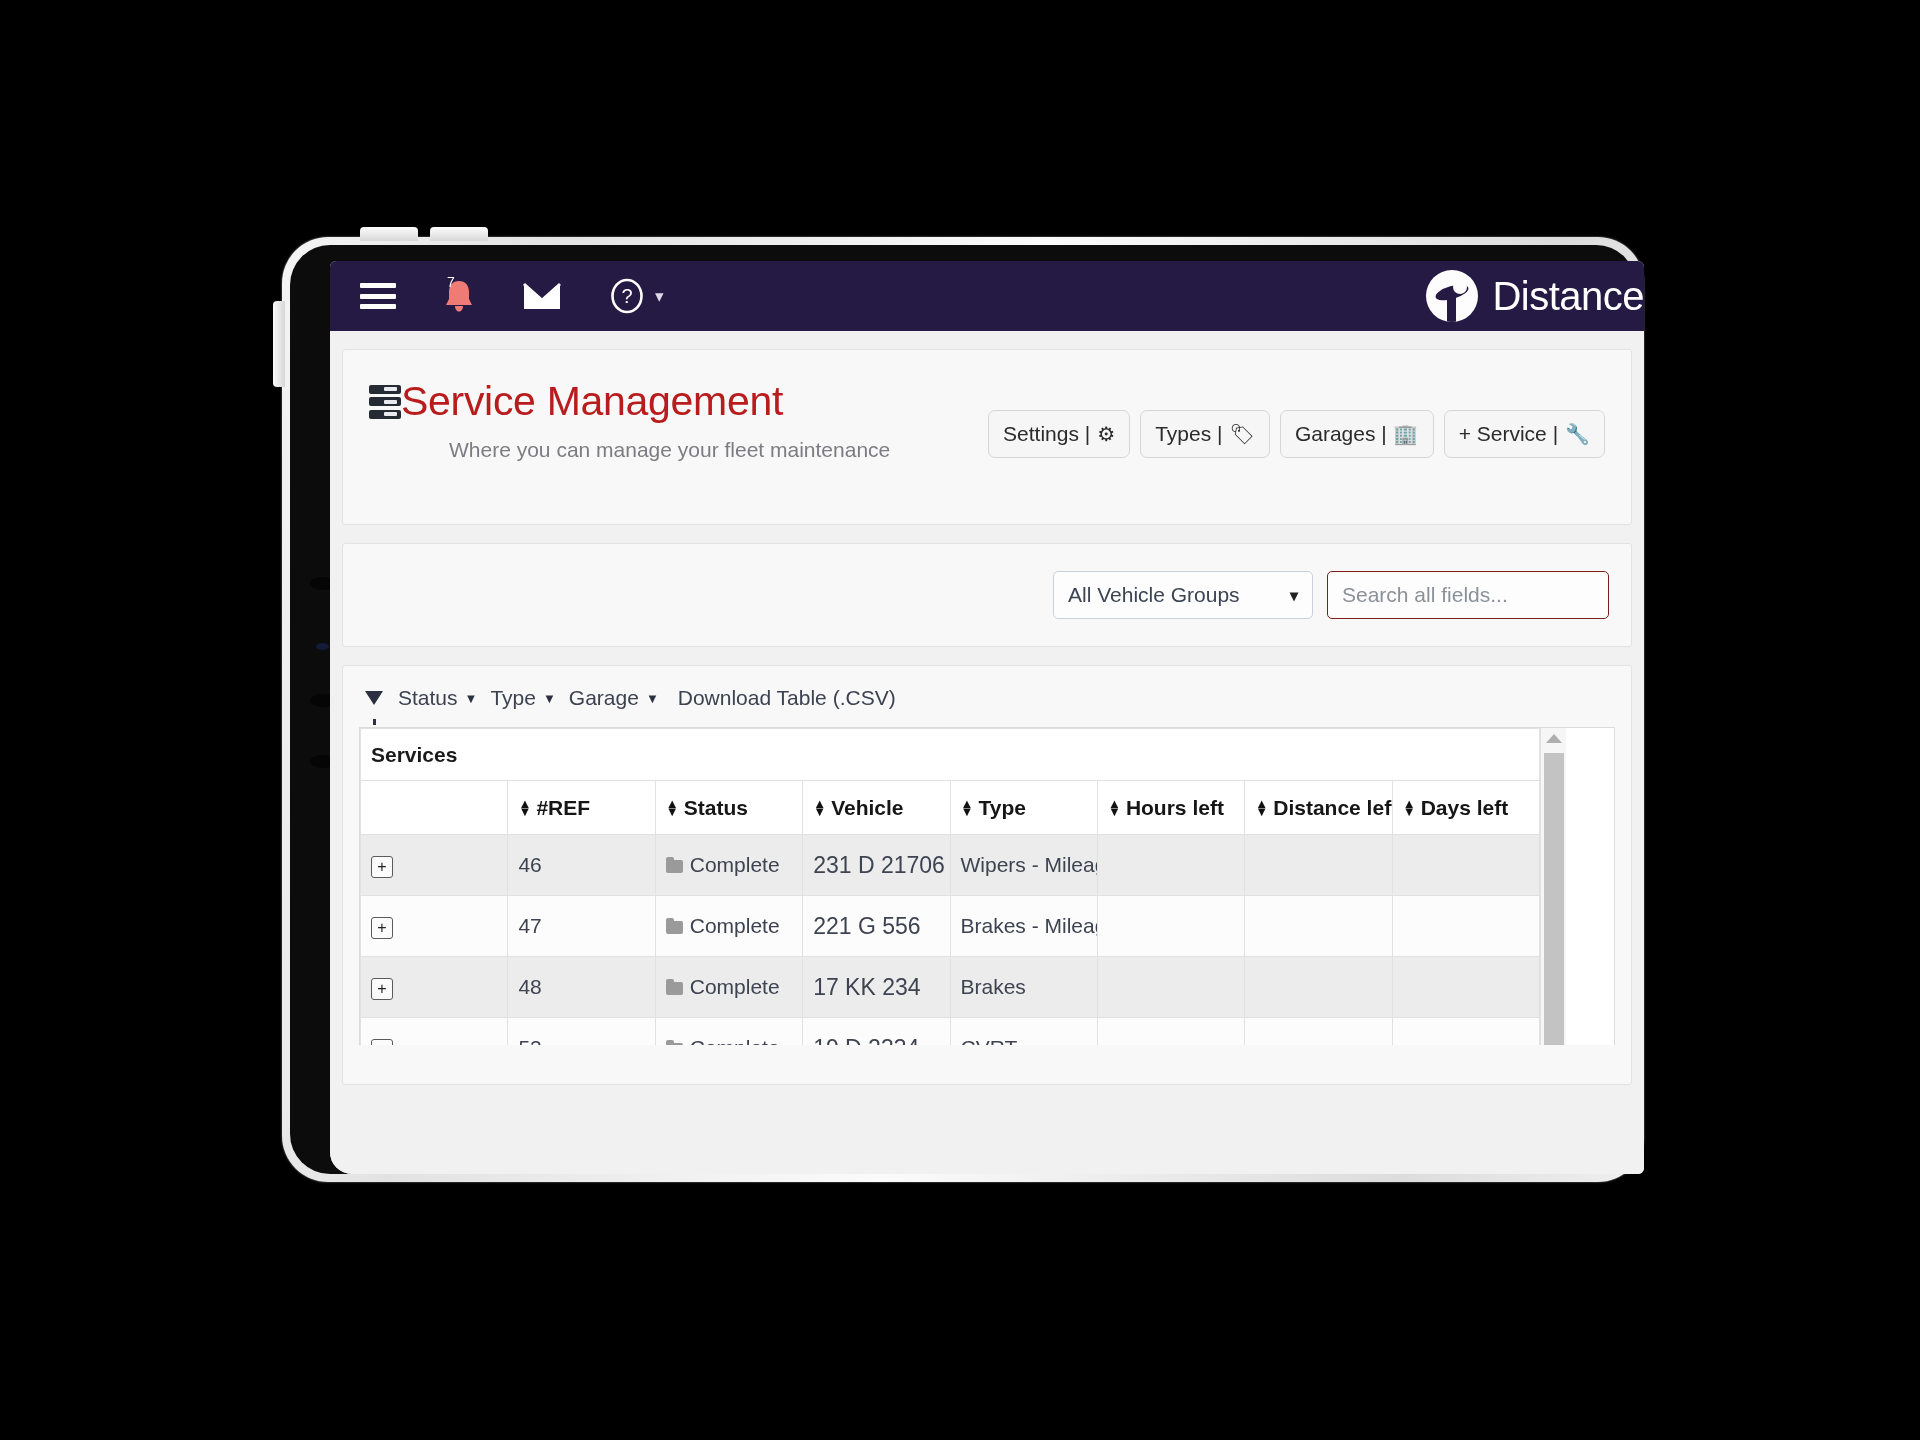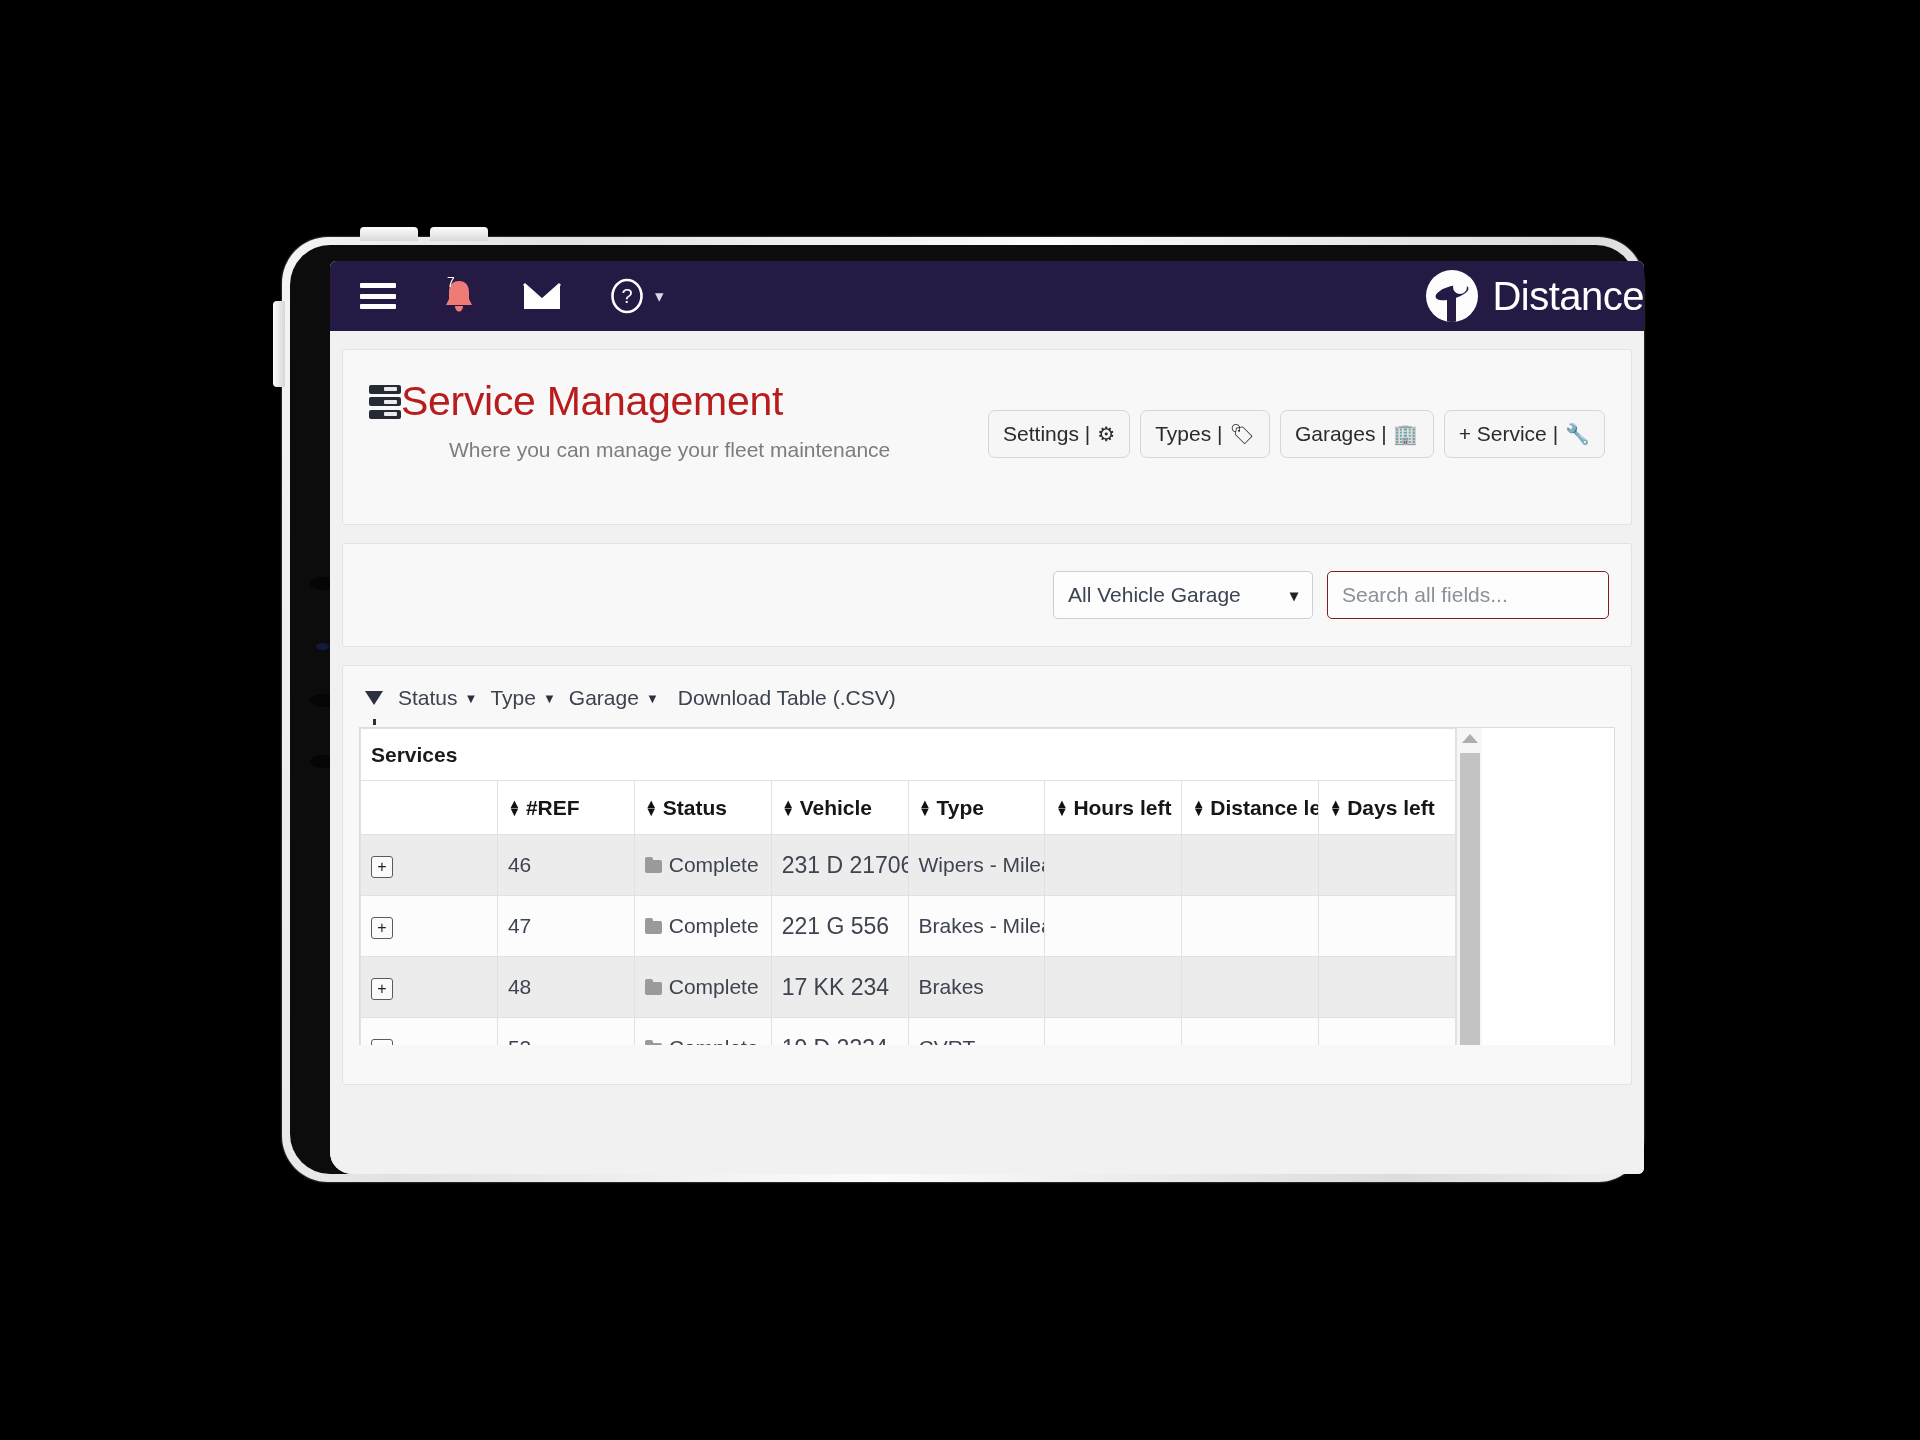--- a/index.html
+++ b/index.html
@@ -255,21 +255,21 @@
     margin: 0 16px;
     border: 1px solid #dcdcdc;
     border-bottom: none;
     background: #fff;
     display: flex;
     height: 318px;
     overflow: hidden;
   }
   table.grid {
     border-collapse: collapse;
-    width: 1096px;
+    width: 1180px;
     table-layout: fixed;
     font-size: 21px;
   }
   table.grid th, table.grid td {
     border: 1px solid #e1e1e1;
     padding: 0 10px;
     text-align: left;
     overflow: hidden;
     white-space: nowrap;
   }
@@ -445,21 +445,21 @@
           </div>
           <div class="btn">
             <span>+ Service |</span>
             <span class="gl">🔧</span>
           </div>
         </div>
       </div>
 
       <div class="card filter-card">
         <div class="select-box">
-          <span>All Vehicle Garage</span>
+          <span>All Vehicle Groups</span>
           <span class="caret">▾</span>
         </div>
         <div class="search-box">
           <span>Search all fields...</span>
         </div>
       </div>
 
       <div class="card table-card">
         <div class="table-tools">
           <span class="funnel"></span>

